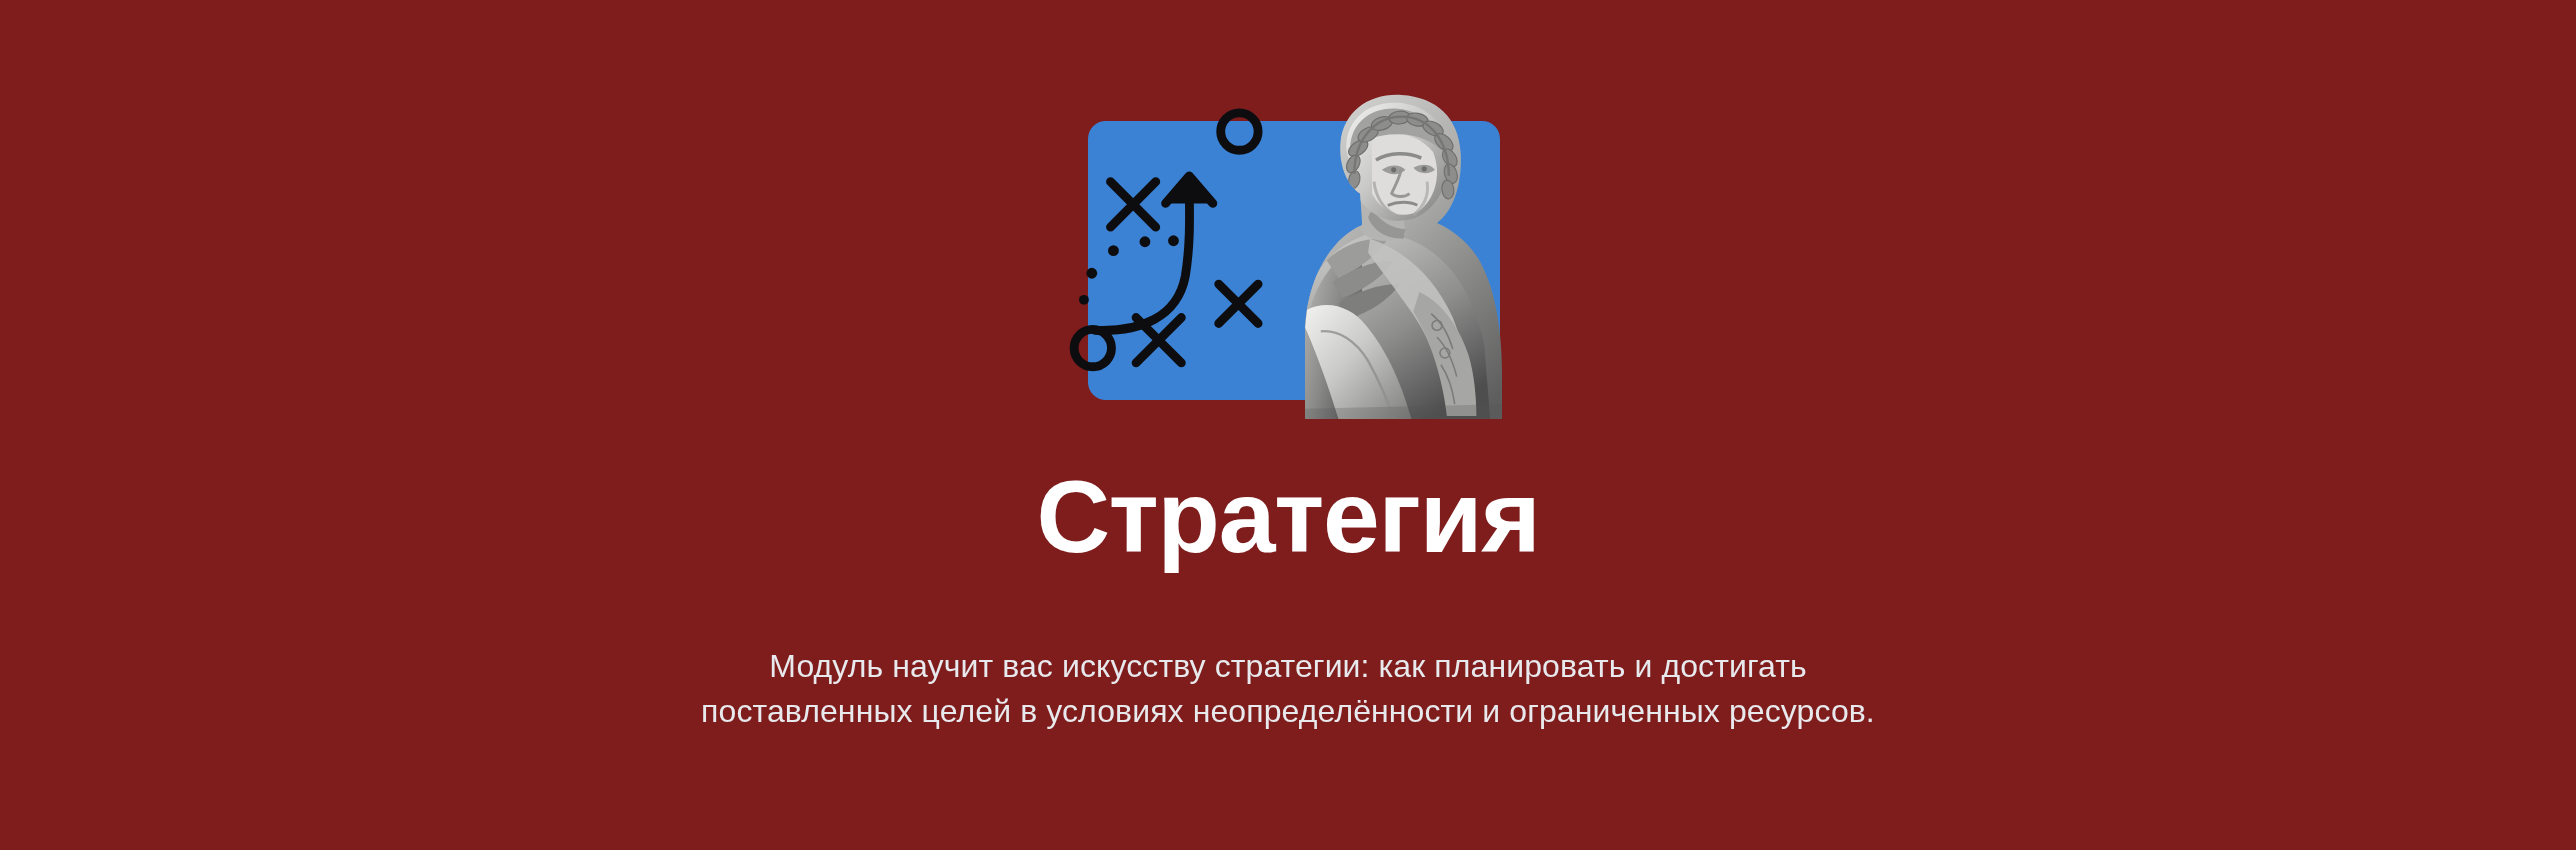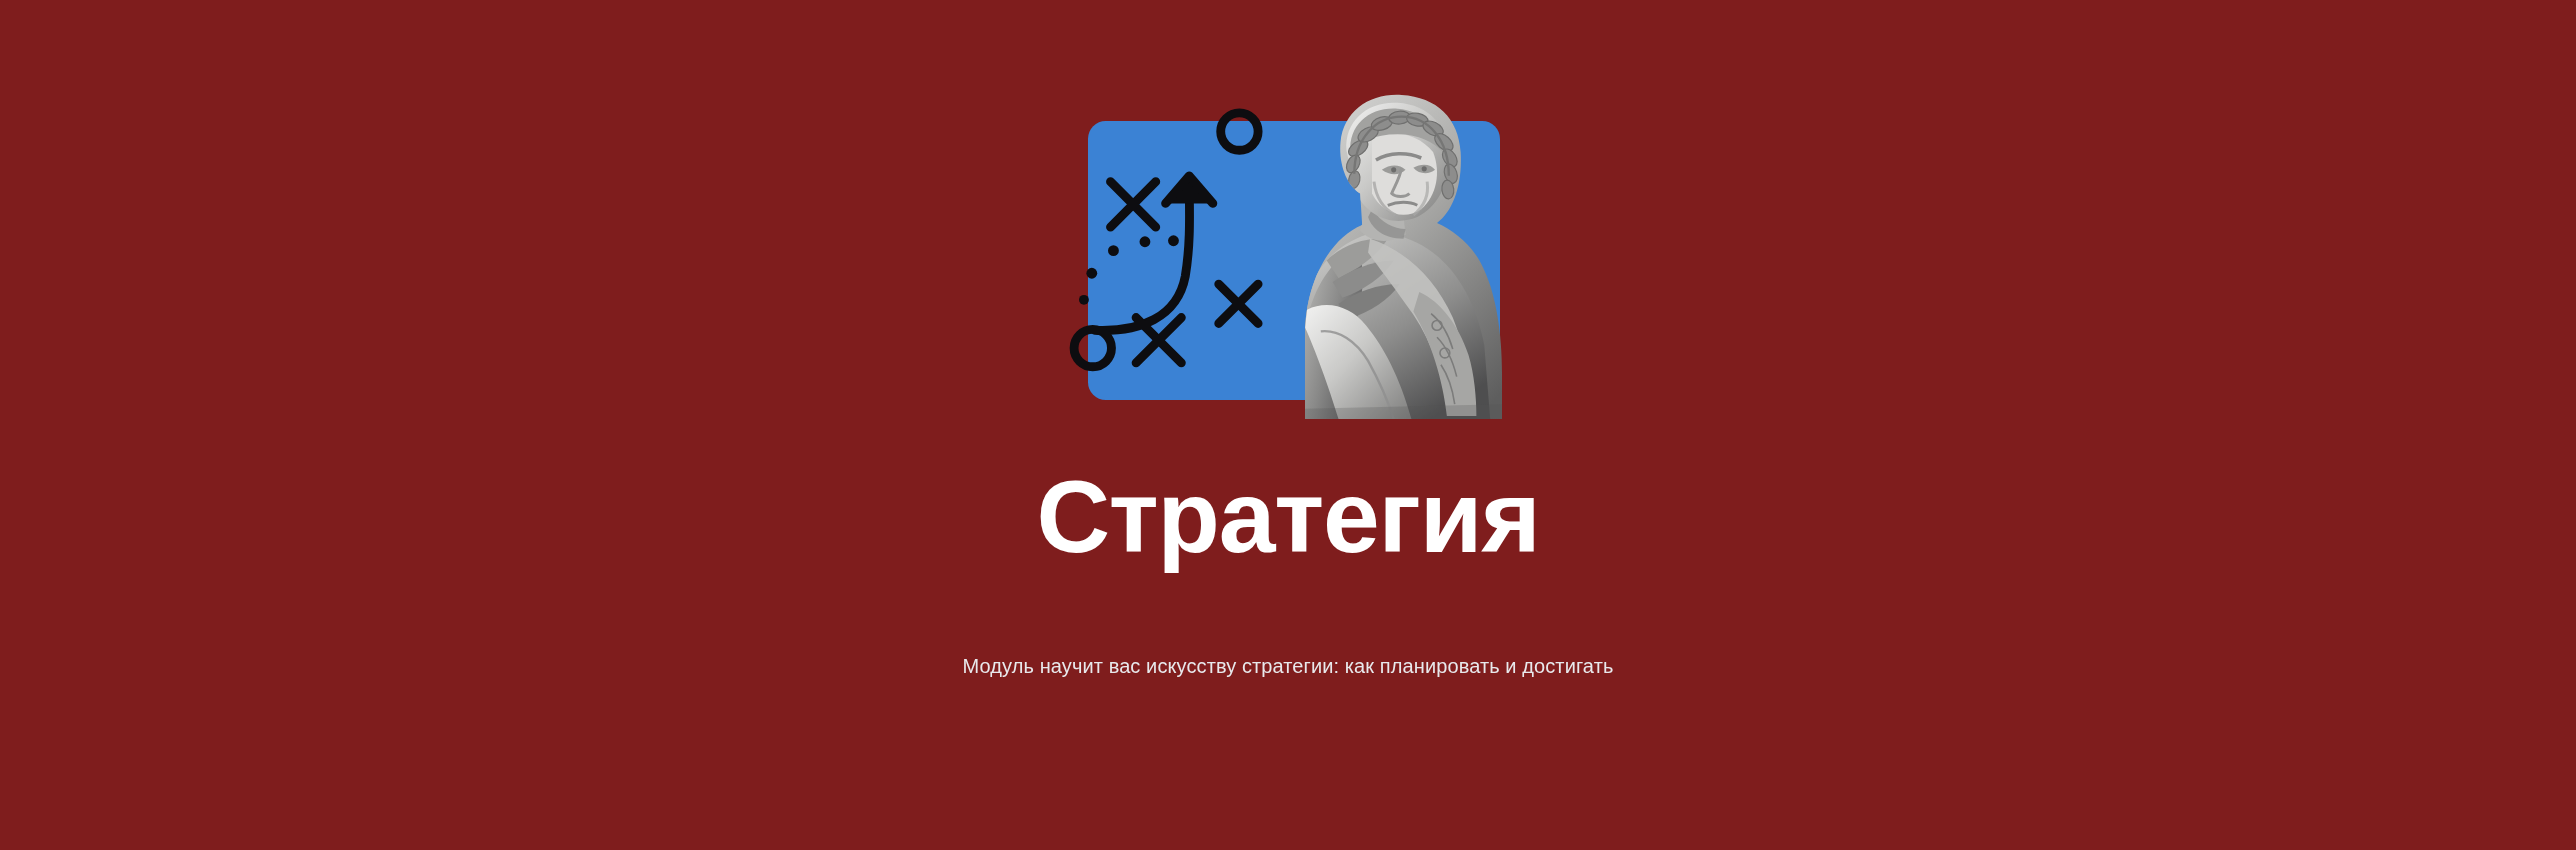--- a/index.html
+++ b/index.html
@@ -83,21 +83,21 @@
 
   .subtitle {
     position: absolute;
     left: 50%;
     transform: translateX(-50%);
     top: 644px;
     width: 1221px;
     text-align: center;
     color: #e8e9ec;
     font-family: "Liberation Sans", sans-serif;
-    font-size: 20px;
+    font-size: 32px;
     line-height: 45px;
     font-weight: 400;
     letter-spacing: 0.1px;
   }
   .subtitle .ln { display: block; }
 </style>
 </head>
 <body>
 
 <div class="page">
@@ -262,16 +262,17 @@
         </g>
       </svg>
     </div>
 
   </div>
 
   <div class="title">Стратегия</div>
 
   <div class="subtitle">
     <span class="ln">Модуль научит вас искусству стратегии: как планировать и достигать</span>
+    <span class="ln">поставленных целей в условиях неопределённости и ограниченных ресурсов.</span>
   </div>
 
 </div>
 
 
 </body></html>

